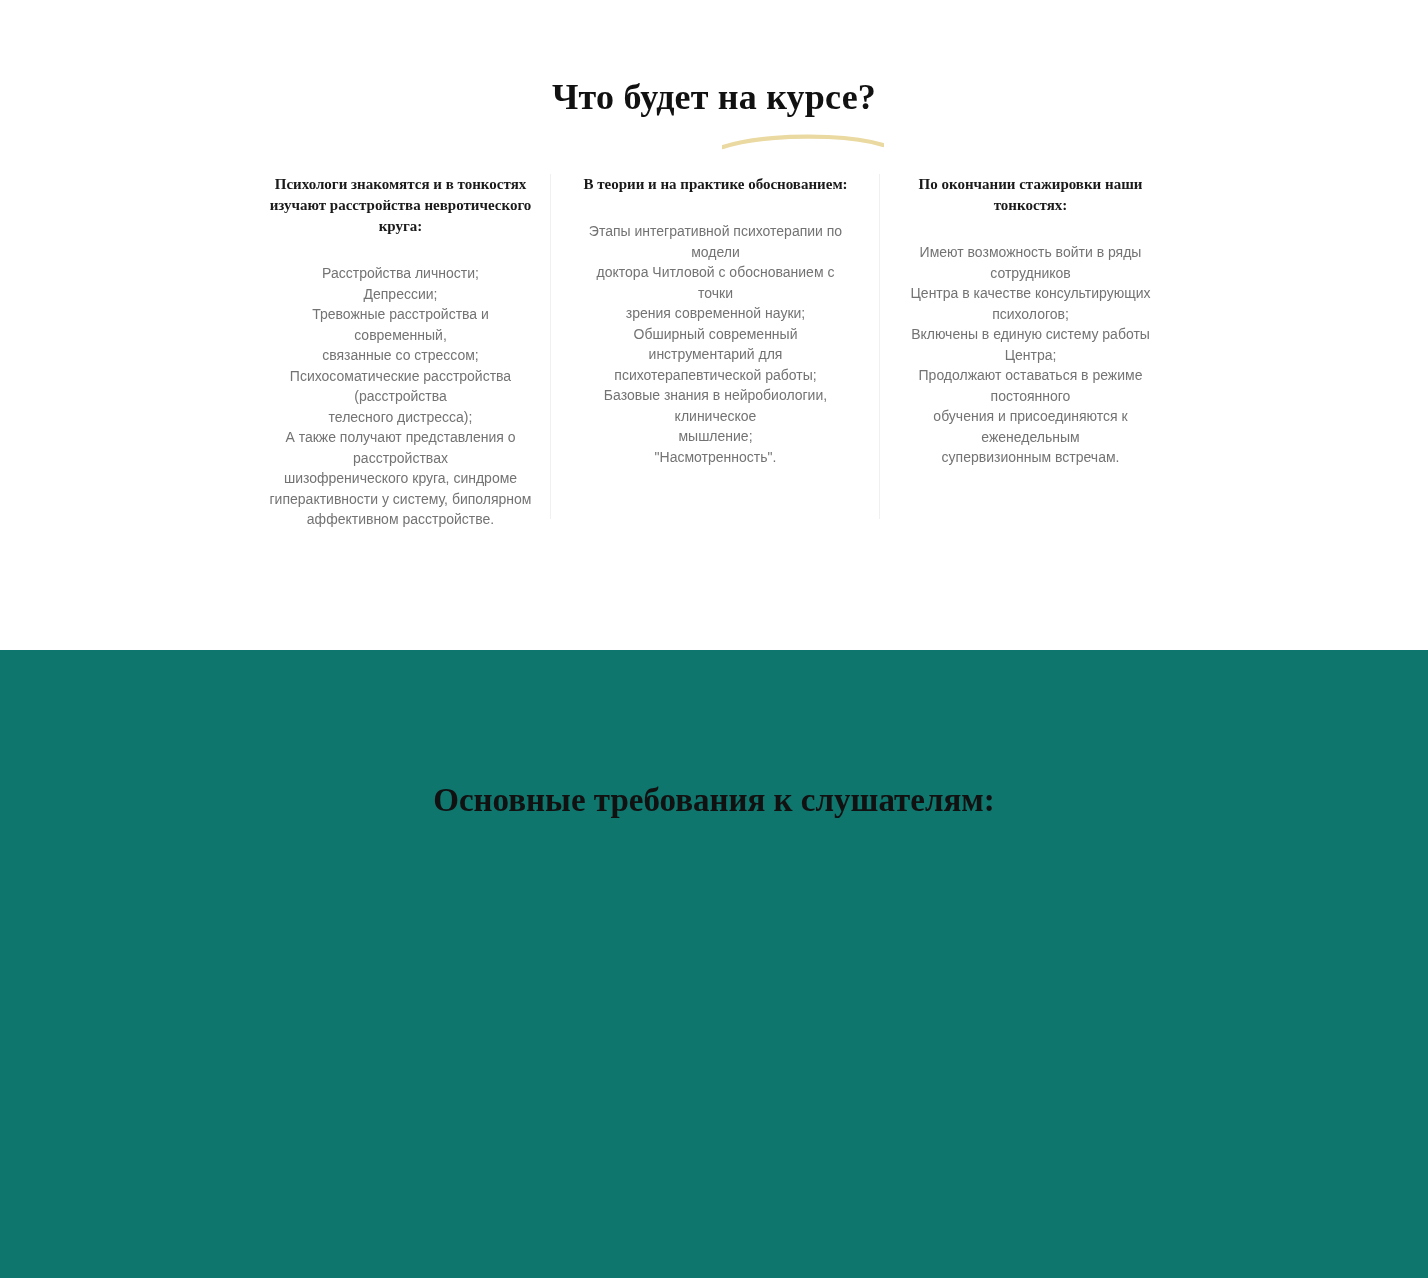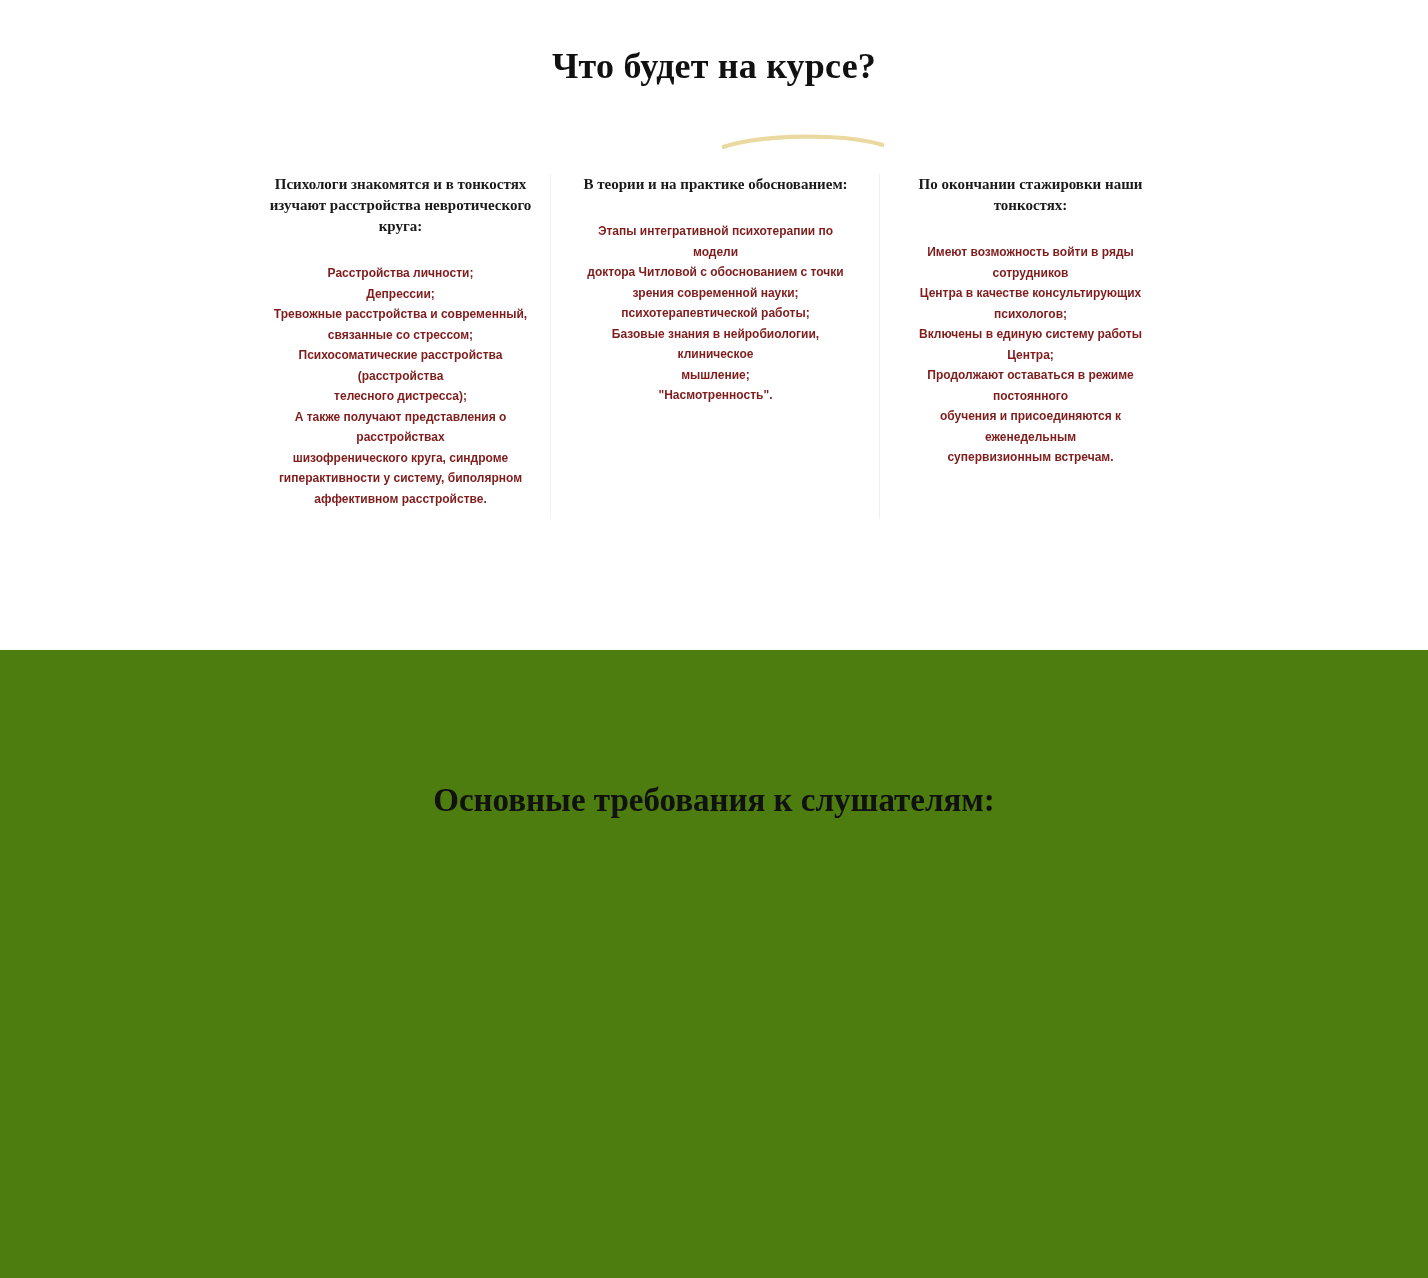--- a/index.html
+++ b/index.html
@@ -20,21 +20,21 @@
     background: #ffffff;
     width: 1428px;
     height: 650px;
     box-sizing: border-box;
     position: relative;
     overflow: hidden;
   }
 
   .course-title-wrap {
     text-align: center;
-    padding-top: 46px;
+    padding-top: 77px;
     position: relative;
   }
   .course-title {
     font-family: "Liberation Serif", "DejaVu Serif", serif;
     font-weight: bold;
     font-size: 36px;
     line-height: 40px;
     color: #111111;
     letter-spacing: .2px;
     margin: 0;
@@ -79,30 +79,29 @@
 
   .col-heading {
     font-family: "Liberation Serif", "DejaVu Serif", serif;
     font-weight: bold;
     font-size: 15px;
     line-height: 21px;
     color: #1a1a1a;
     margin: 0 0 26px 0;
   }
   .col-lines {
-    font-size: 12px;
+    font-size: 14px;
     line-height: 20.5px;
-    color: #7f1d1d;
-    font-weight: bold;
+    color: #737373;
   }
   .col-lines div { margin: 0; }
 
   
   .section-req {
-    background: #4d7c0f;
+    background: #0f766e;
     width: 1428px;
     min-height: 628px;
     box-sizing: border-box;
     position: relative;
     overflow: hidden;
   }
   .req-title-wrap {
     text-align: center;
     padding-top: 131px;
     position: relative;
@@ -148,20 +147,21 @@
         <div>аффективном расстройстве.</div>
       </div>
     </div>
 
     <div class="col">
       <h3 class="col-heading">В теории и на практике обоснованием:</h3>
       <div class="col-lines">
         <div>Этапы интегративной психотерапии по модели</div>
         <div>доктора Читловой с обоснованием с точки</div>
         <div>зрения современной науки;</div>
+        <div>Обширный современный инструментарий для</div>
         <div>психотерапевтической работы;</div>
         <div>Базовые знания в нейробиологии, клиническое</div>
         <div>мышление;</div>
         <div>"Насмотренность".</div>
       </div>
     </div>
 
     <div class="col">
       <h3 class="col-heading">По окончании стажировки наши тонкостях:</h3>
       <div class="col-lines">

